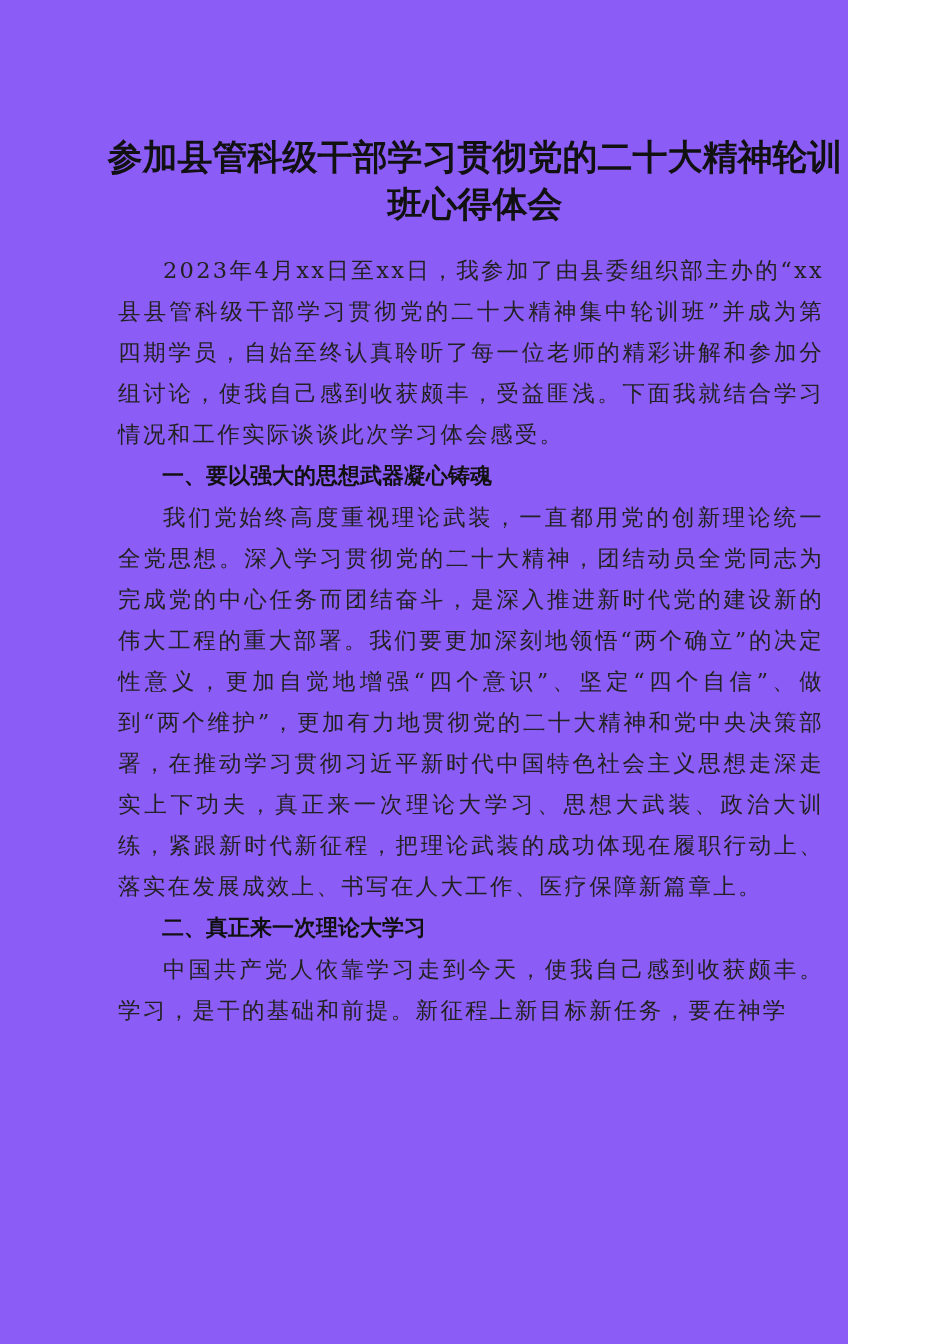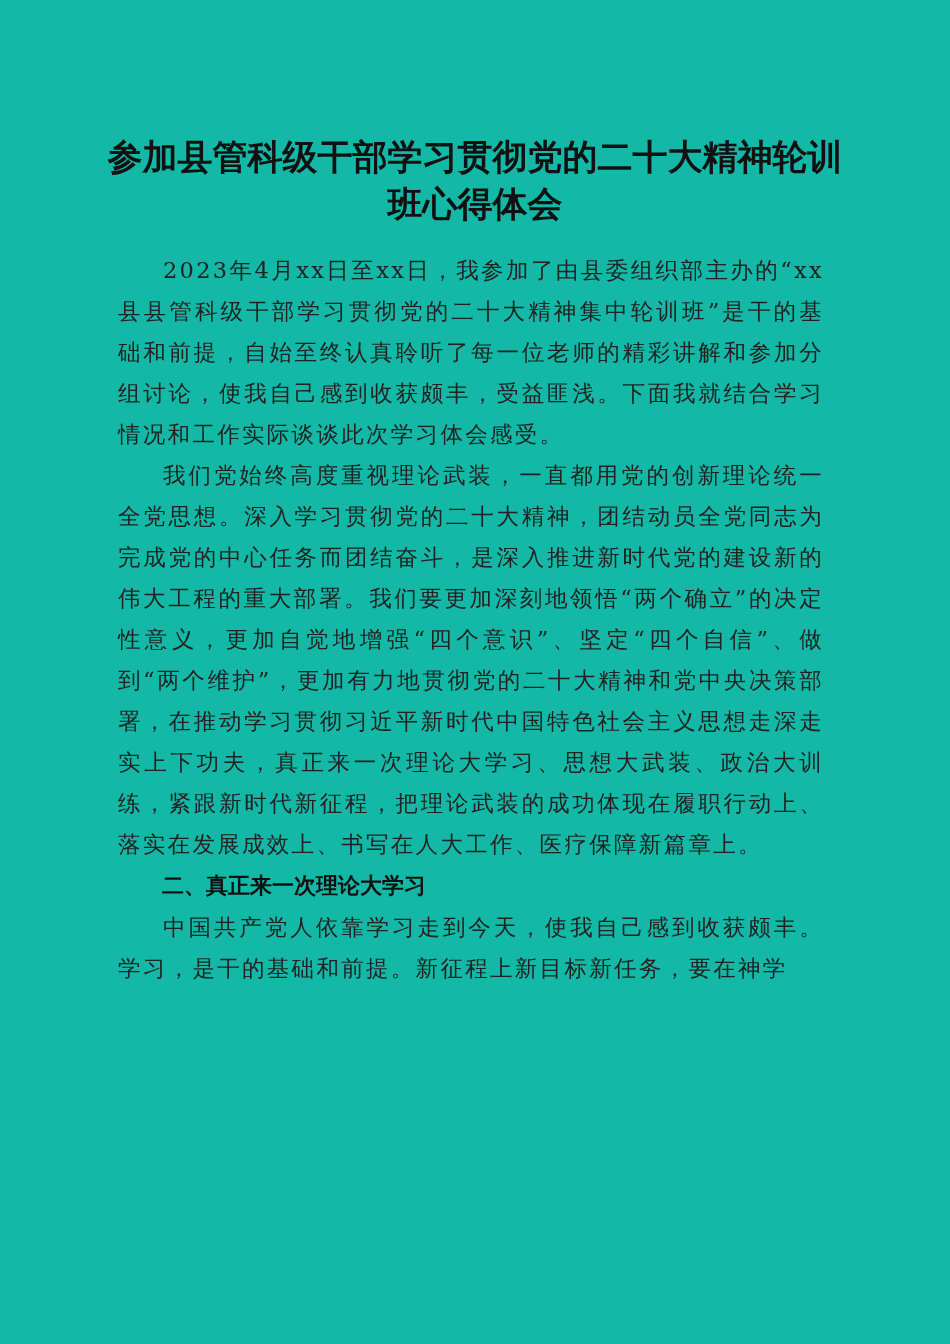--- a/index.html
+++ b/index.html
@@ -1,17 +1,17 @@
 <!DOCTYPE html>
 <html><head>
 <meta charset="utf-8">
 <style>
   html, body { margin: 0; padding: 0; background: #ffffff; }
   body { width: 950px; height: 1344px; overflow: hidden; position: relative; }
-  .page { position: absolute; left: 0; top: 0; width: 950px; height: 1344px; background: #14b8a6; }
+  .page { position: absolute; left: 0; top: 0; width: 848px; height: 1344px; background: #8b5cf6; }
   .title {
     position: absolute; left: 100px; top: 133px; width: 750px;
     text-align: center; font-family: "DejaVu Serif", serif; font-weight: bold;
     font-size: 35px; line-height: 47px; color: #111; letter-spacing: 0px;
   }
   .body {
     position: absolute; left: 118px; top: 250px; width: 706px;
     font-family: "DejaVu Serif", serif; font-size: 22.5px; line-height: 41px;
     color: #222; text-align: justify; letter-spacing: 2.3px;
   }
@@ -20,18 +20,19 @@
     margin: 0; text-indent: 2em; font-family: "DejaVu Sans", sans-serif;
     font-weight: bold; font-size: 22px; color: #111; letter-spacing: 0px; line-height: 42px;
   }
 </style>
 </head>
 <body>
 
 <div class="page">
   <div class="title">参加县管科级干部学习贯彻党的二十大精神轮训班心得体会</div>
   <div class="body">
-    <p class="para">2023年4月xx日至xx日，我参加了由县委组织部主办的“xx县县管科级干部学习贯彻党的二十大精神集中轮训班”是干的基础和前提，自始至终认真聆听了每一位老师的精彩讲解和参加分组讨论，使我自己感到收获颇丰，受益匪浅。下面我就结合学习情况和工作实际谈谈此次学习体会感受。</p>
+    <p class="para">2023年4月xx日至xx日，我参加了由县委组织部主办的“xx县县管科级干部学习贯彻党的二十大精神集中轮训班”并成为第四期学员，自始至终认真聆听了每一位老师的精彩讲解和参加分组讨论，使我自己感到收获颇丰，受益匪浅。下面我就结合学习情况和工作实际谈谈此次学习体会感受。</p>
+    <p class="heading">一、要以强大的思想武器凝心铸魂</p>
     <p class="para">我们党始终高度重视理论武装，一直都用党的创新理论统一全党思想。深入学习贯彻党的二十大精神，团结动员全党同志为完成党的中心任务而团结奋斗，是深入推进新时代党的建设新的伟大工程的重大部署。我们要更加深刻地领悟“两个确立”的决定性意义，更加自觉地增强“四个意识”、坚定“四个自信”、做到“两个维护”，更加有力地贯彻党的二十大精神和党中央决策部署，在推动学习贯彻习近平新时代中国特色社会主义思想走深走实上下功夫，真正来一次理论大学习、思想大武装、政治大训练，紧跟新时代新征程，把理论武装的成功体现在履职行动上、落实在发展成效上、书写在人大工作、医疗保障新篇章上。</p>
     <p class="heading">二、真正来一次理论大学习</p>
     <p class="para">中国共产党人依靠学习走到今天，使我自己感到收获颇丰。学习，是干的基础和前提。新征程上新目标新任务，要在神学</p>
   </div>
 </div>
 
 </body></html>

